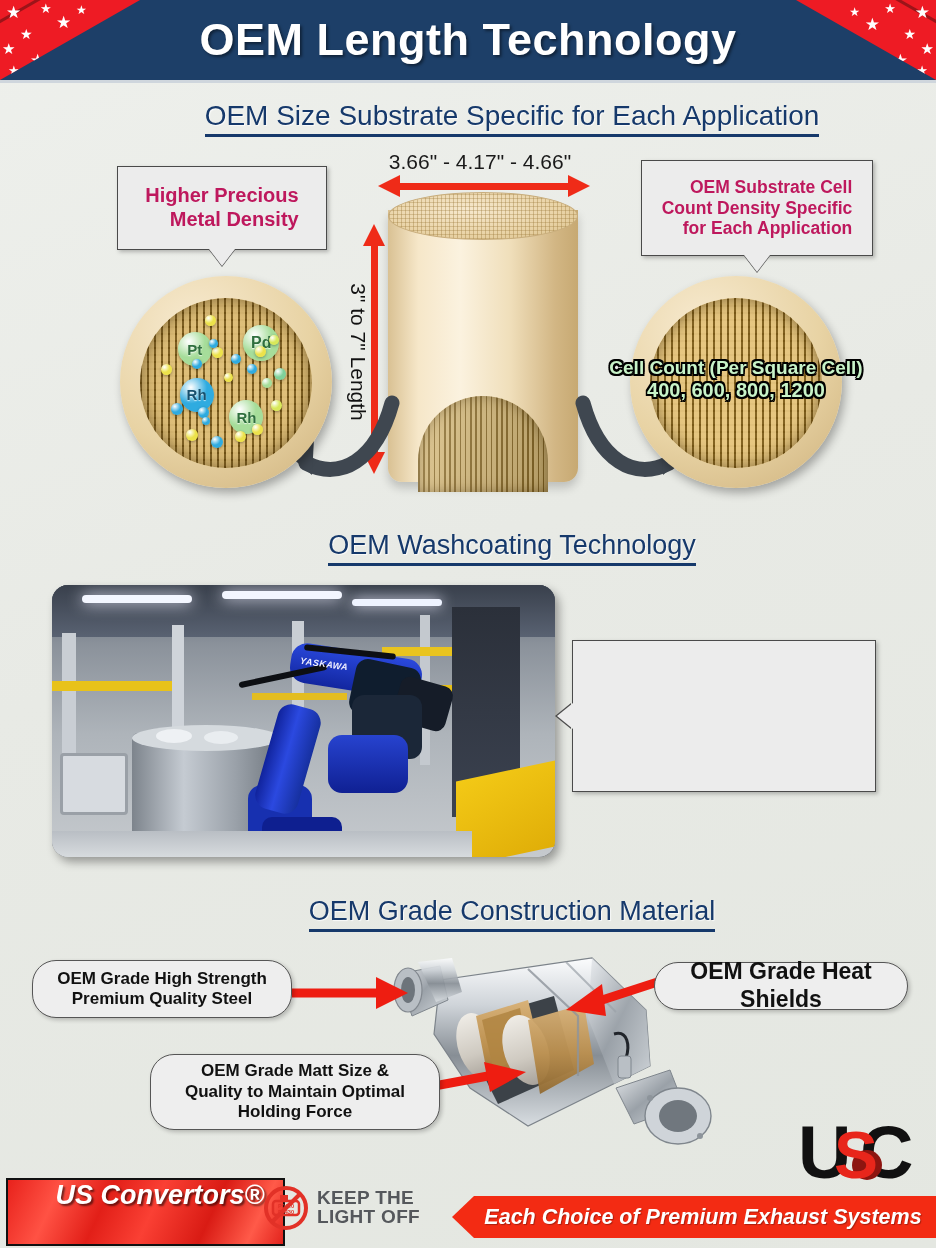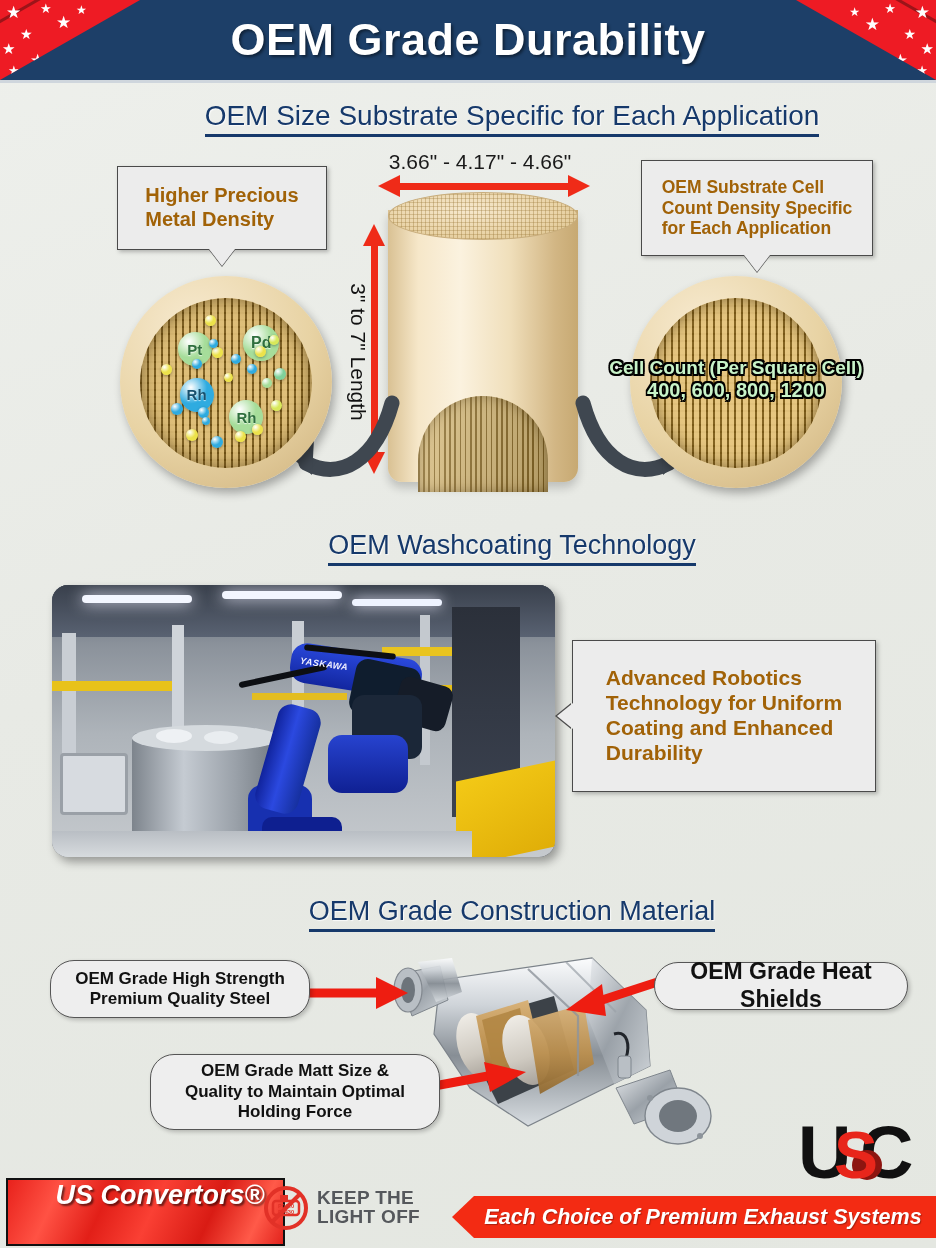--- a/index.html
+++ b/index.html
@@ -29,22 +29,22 @@
   .header-rule{position:absolute;left:0;top:80px;width:936px;height:3px;background:#cfd6dd;}
 
   
   .sec-title{position:absolute;width:100%;text-align:center;
     color:#16396b;font-weight:normal;text-shadow:1px 1px 1px rgba(255,255,255,.8);margin-left:44px;}
   .sec-title span{display:inline-block;border-bottom:3px solid #16396b;padding-bottom:2px;}
 
   
   .callout{position:absolute;background:#ececec;border:1.5px solid #4a4a4a;
     box-shadow:2px 2px 4px rgba(0,0,0,.25);
-    display:flex;align-items:center;justify-content:center;text-align:left;
-    color:#a16207;font-weight:bold;line-height:1.18;}
+    display:flex;align-items:center;justify-content:center;text-align:right;
+    color:#be185d;font-weight:bold;line-height:1.18;}
   .callout .tail{position:absolute;width:0;height:0;}
   .tail-down{bottom:-17px;left:50%;margin-left:-13px;
     border-left:13px solid transparent;border-right:13px solid transparent;
     border-top:17px solid #ececec;
     filter:drop-shadow(0 1.5px 0 #4a4a4a);}
   .tail-left{left:-16px;top:50%;margin-top:-13px;
     border-top:13px solid transparent;border-bottom:13px solid transparent;
     border-right:16px solid #ececec;
     filter:drop-shadow(-1.5px 0 0 #4a4a4a);}
 
@@ -140,21 +140,21 @@
       <div class="slash"></div>
       <div class="star" style="right:6px;top:4px;">★</div>
       <div class="star" style="right:40px;top:0px;font-size:13px;">★</div>
       <div class="star" style="right:20px;top:26px;font-size:14px;">★</div>
       <div class="star" style="right:56px;top:16px;">★</div>
       <div class="star" style="right:2px;top:40px;font-size:15px;">★</div>
       <div class="star" style="right:28px;top:52px;">★</div>
       <div class="star" style="right:8px;top:62px;font-size:13px;">★</div>
       <div class="star" style="right:76px;top:4px;font-size:12px;">★</div>
     </div>
-    <h1>OEM Grade Durability</h1>
+    <h1>OEM Length Technology</h1>
   </div>
   <div class="header-rule"></div>
 
   <div class="sec-title" style="top:100px;font-size:28px;">
     <span>OEM Size Substrate Specific for Each Application</span>
   </div>
 
   <div style="position:absolute;left:330px;top:150px;width:300px;text-align:center;font-size:21px;color:#1a1a1a;">3.66" - 4.17" - 4.66"</div>
 
   <div>
@@ -283,24 +283,20 @@
     <div class="px" style="left:276px;top:150px;width:80px;height:58px;background:linear-gradient(180deg,#2743cf,#0f2093);border-radius:14px;"></div>
     <div class="px" style="left:210px;top:232px;width:80px;height:36px;background:#0e1f90;border-radius:10px;"></div>
     <div class="px" style="left:252px;top:64px;width:92px;height:6px;background:#0d0f13;border-radius:4px;transform:rotate(6deg);"></div>
     <div class="px" style="left:186px;top:88px;width:90px;height:6px;background:#0d0f13;border-radius:4px;transform:rotate(-12deg);"></div>
     <div class="px" style="left:248px;top:74px;color:#eef;font-size:9px;font-style:italic;font-weight:bold;letter-spacing:.5px;transform:rotate(8deg);">YASKAWA</div>
 
     <div class="px" style="left:0;top:246px;width:420px;height:26px;background:linear-gradient(180deg,#b9bec4,#d7dbde);"></div>
   </div>
 
   <div class="callout" style="left:572px;top:640px;width:302px;height:150px;font-size:21px;white-space:pre-line;">
-    <span>Advanced Robotics
-Technology for Uniform
-Coating and Enhanced
-Durability</span>
     <i class="tail tail-left"></i>
   </div>
 
   <div class="sec-title" style="top:896px;font-size:27px;">
     <span>OEM Grade Construction Material</span>
   </div>
 
   <svg class="conv" style="left:378px;top:938px;width:340px;height:225px;" viewBox="0 0 340 225">
     <defs>
       <linearGradient id="steel" x1="0" y1="0" x2="0" y2="1">
@@ -360,21 +356,21 @@
   </svg>
   <svg style="position:absolute;left:560px;top:970px;width:120px;height:48px;">
     <line x1="116" y1="6" x2="36" y2="32" stroke="#ee1d11" stroke-width="9"></line>
     <polygon points="42,14 6,40 46,46" fill="#ee1d11"></polygon>
   </svg>
   <svg style="position:absolute;left:400px;top:1062px;width:130px;height:40px;">
     <line x1="2" y1="30" x2="88" y2="14" stroke="#ee1d11" stroke-width="9"></line>
     <polygon points="84,0 126,10 90,30" fill="#ee1d11"></polygon>
   </svg>
 
-  <div class="pill" style="left:50px;top:960px;width:258px;height:56px;font-size:17px;white-space:pre-line;">
+  <div class="pill" style="left:32px;top:960px;width:258px;height:56px;font-size:17px;white-space:pre-line;">
     <span>OEM Grade High Strength
 Premium Quality Steel</span>
   </div>
 
   <div class="pill" style="left:654px;top:962px;width:252px;height:46px;font-size:23px;">
     <span>OEM Grade Heat Shields</span>
   </div>
 
   <div class="pill" style="left:150px;top:1054px;width:288px;height:74px;font-size:17px;white-space:pre-line;">
     <span>OEM Grade Matt Size &amp;

